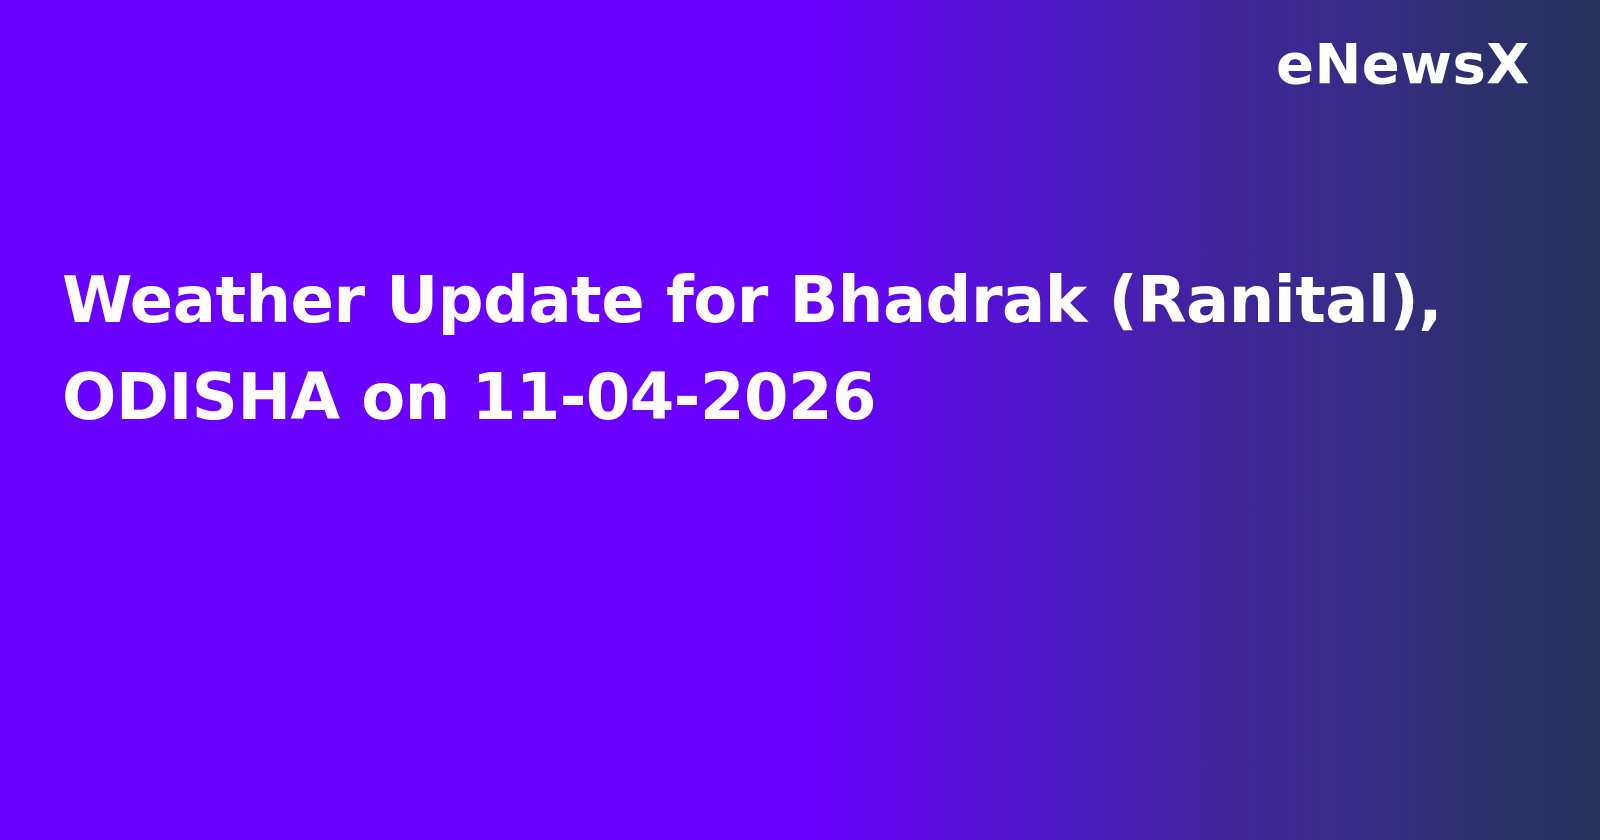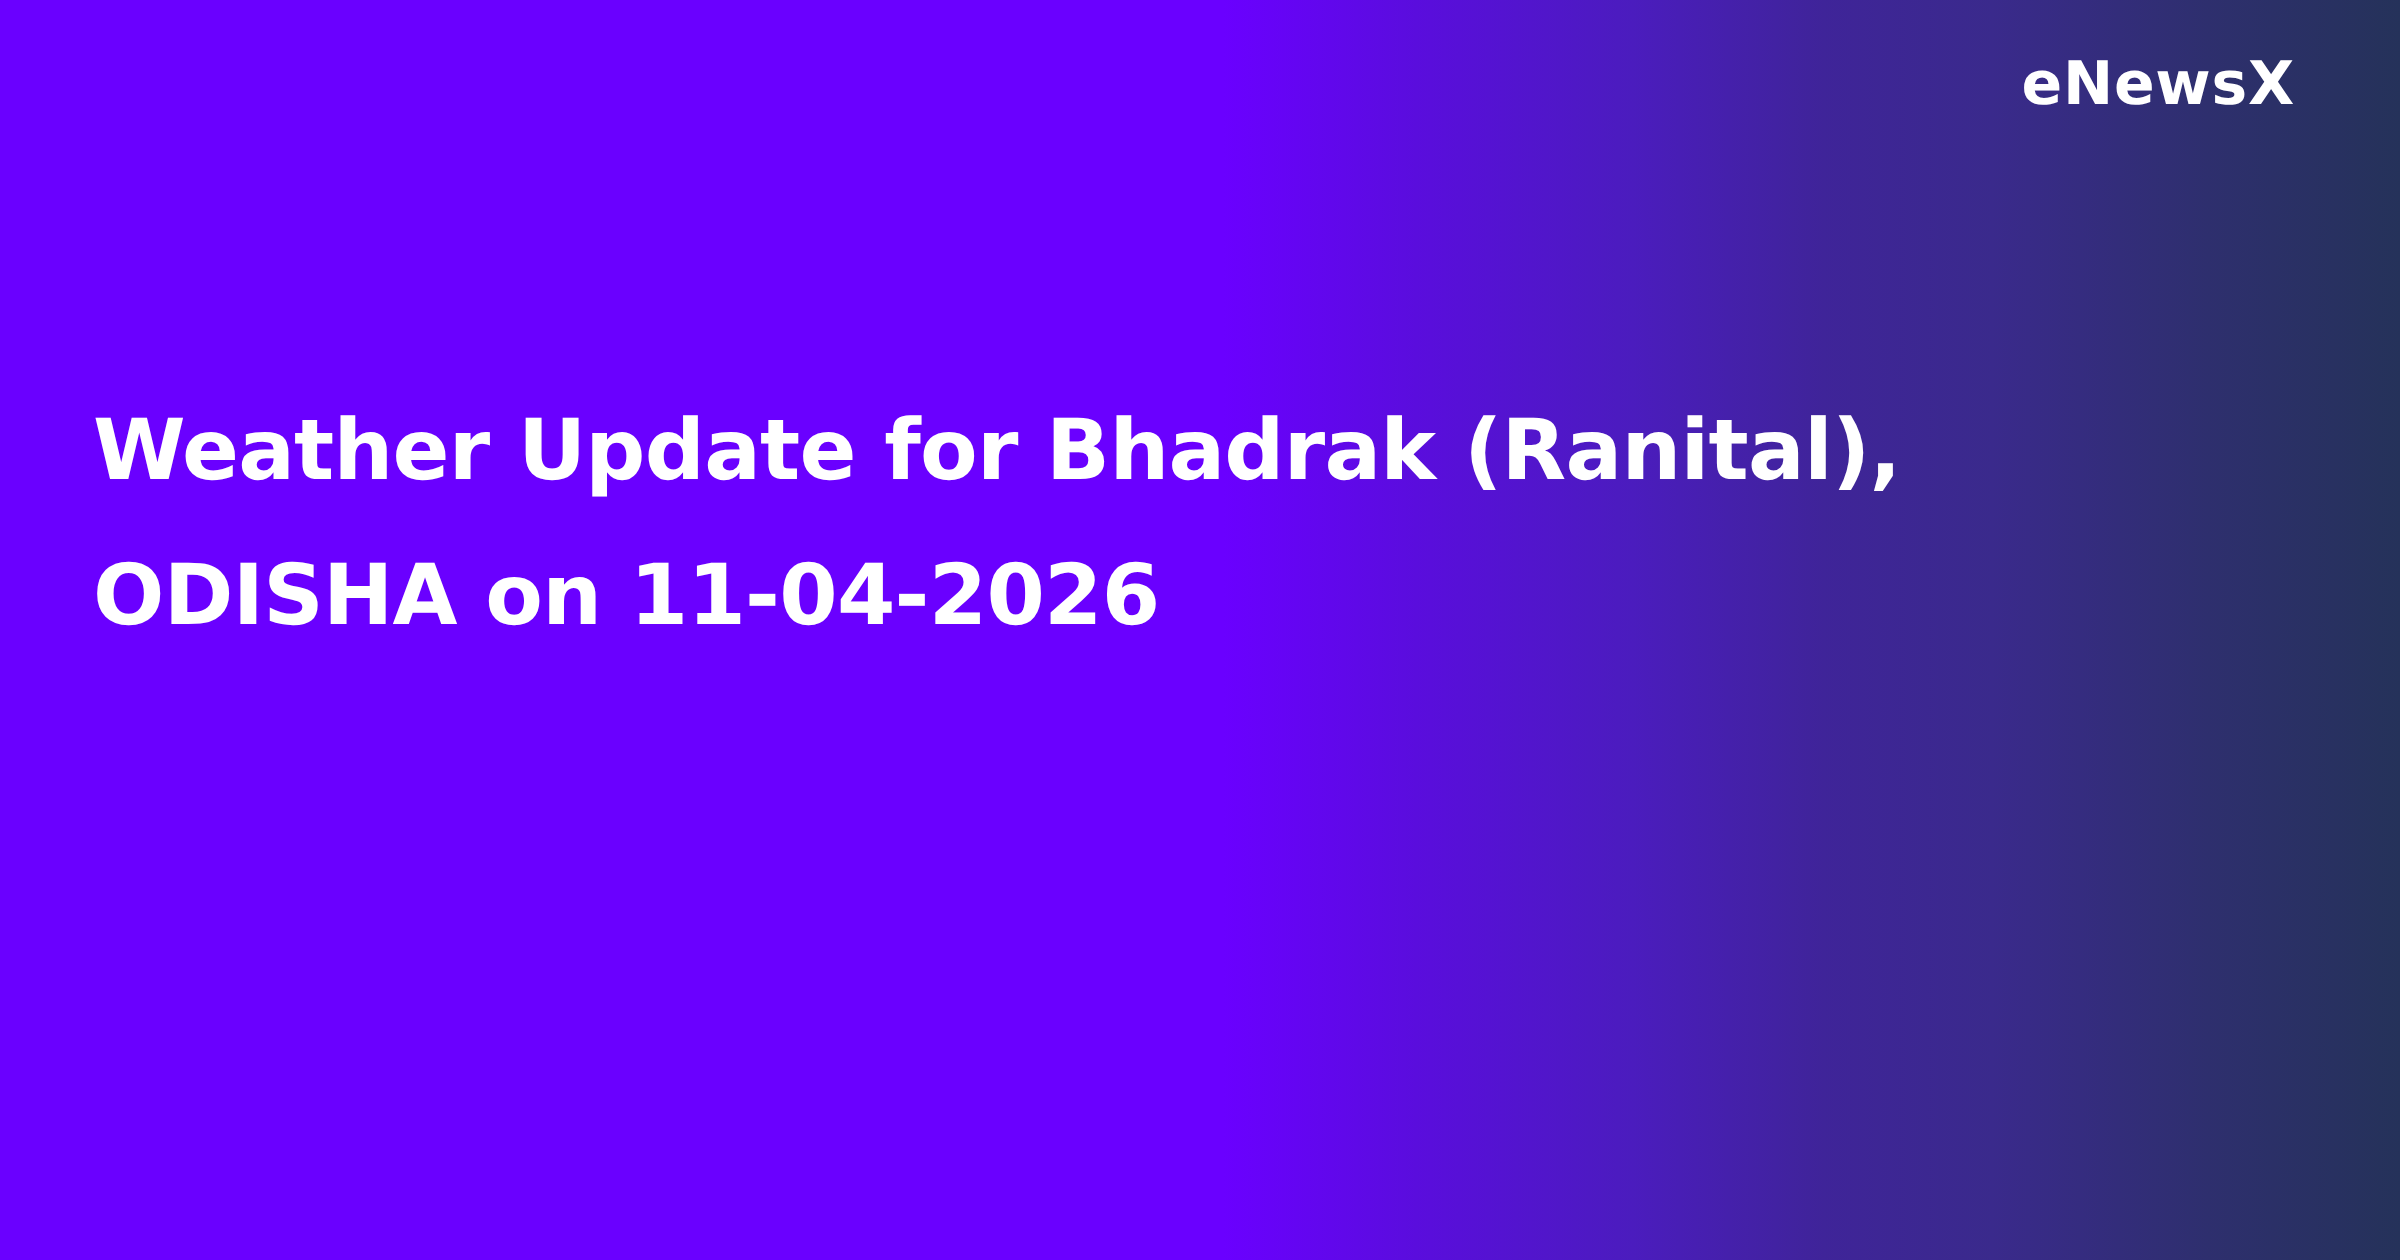--- a/index.html
+++ b/index.html
@@ -28,41 +28,41 @@
       #25325a 100%
     );
     font-family: "DejaVu Sans", "Liberation Sans", sans-serif;
   }
 
   
   .brand {
     position: absolute;
     top: 36px;
     right: 70px;
-    font-size: 40px;
+    font-size: 56px;
     line-height: 1;
     font-weight: 700;
     color: #ffffff;
     letter-spacing: 0.5px;
     white-space: nowrap;
     user-select: none;
   }
 
   
   .headline-block {
     position: absolute;
     left: 62px;
     top: 252px;
     width: 1420px;
   }
 
   .headline {
     margin: 0;
     padding: 0;
-    font-size: 56px;
+    font-size: 64px;
     line-height: 97px;
     font-weight: 700;
     color: #ffffff;
     letter-spacing: -0.5px;
     white-space: pre-line;
   }
 </style>
 </head>
 <body>
 

